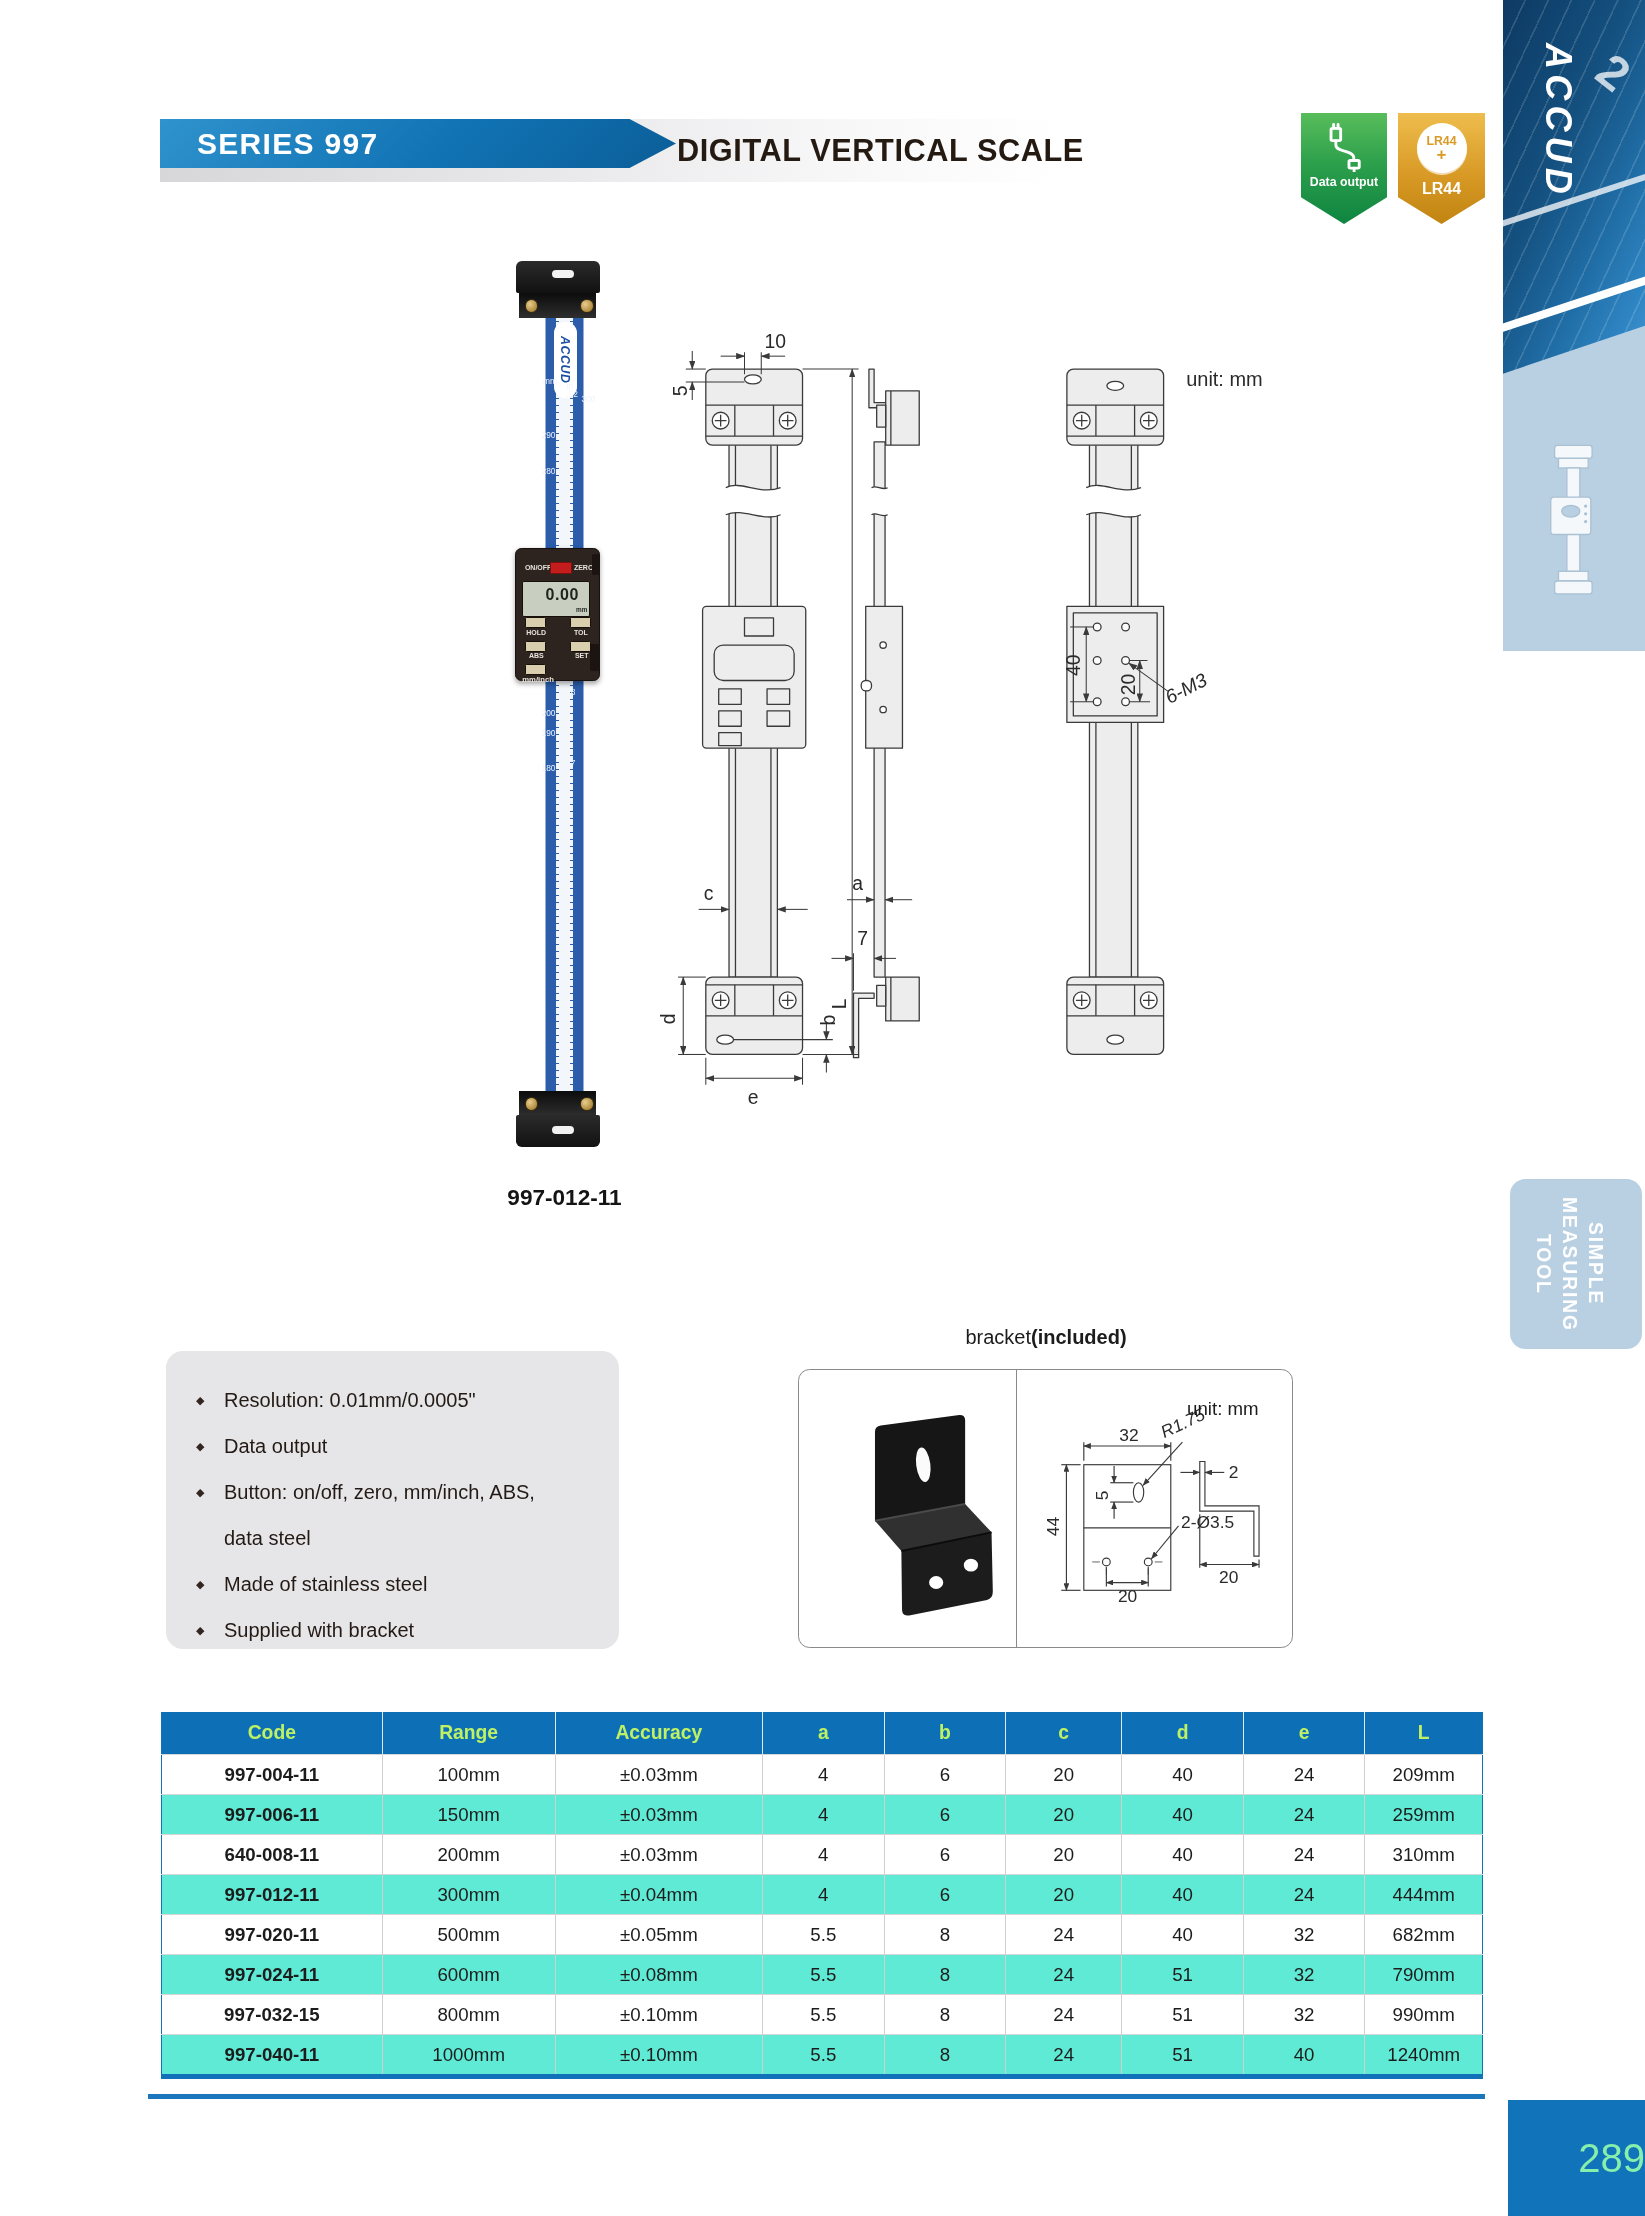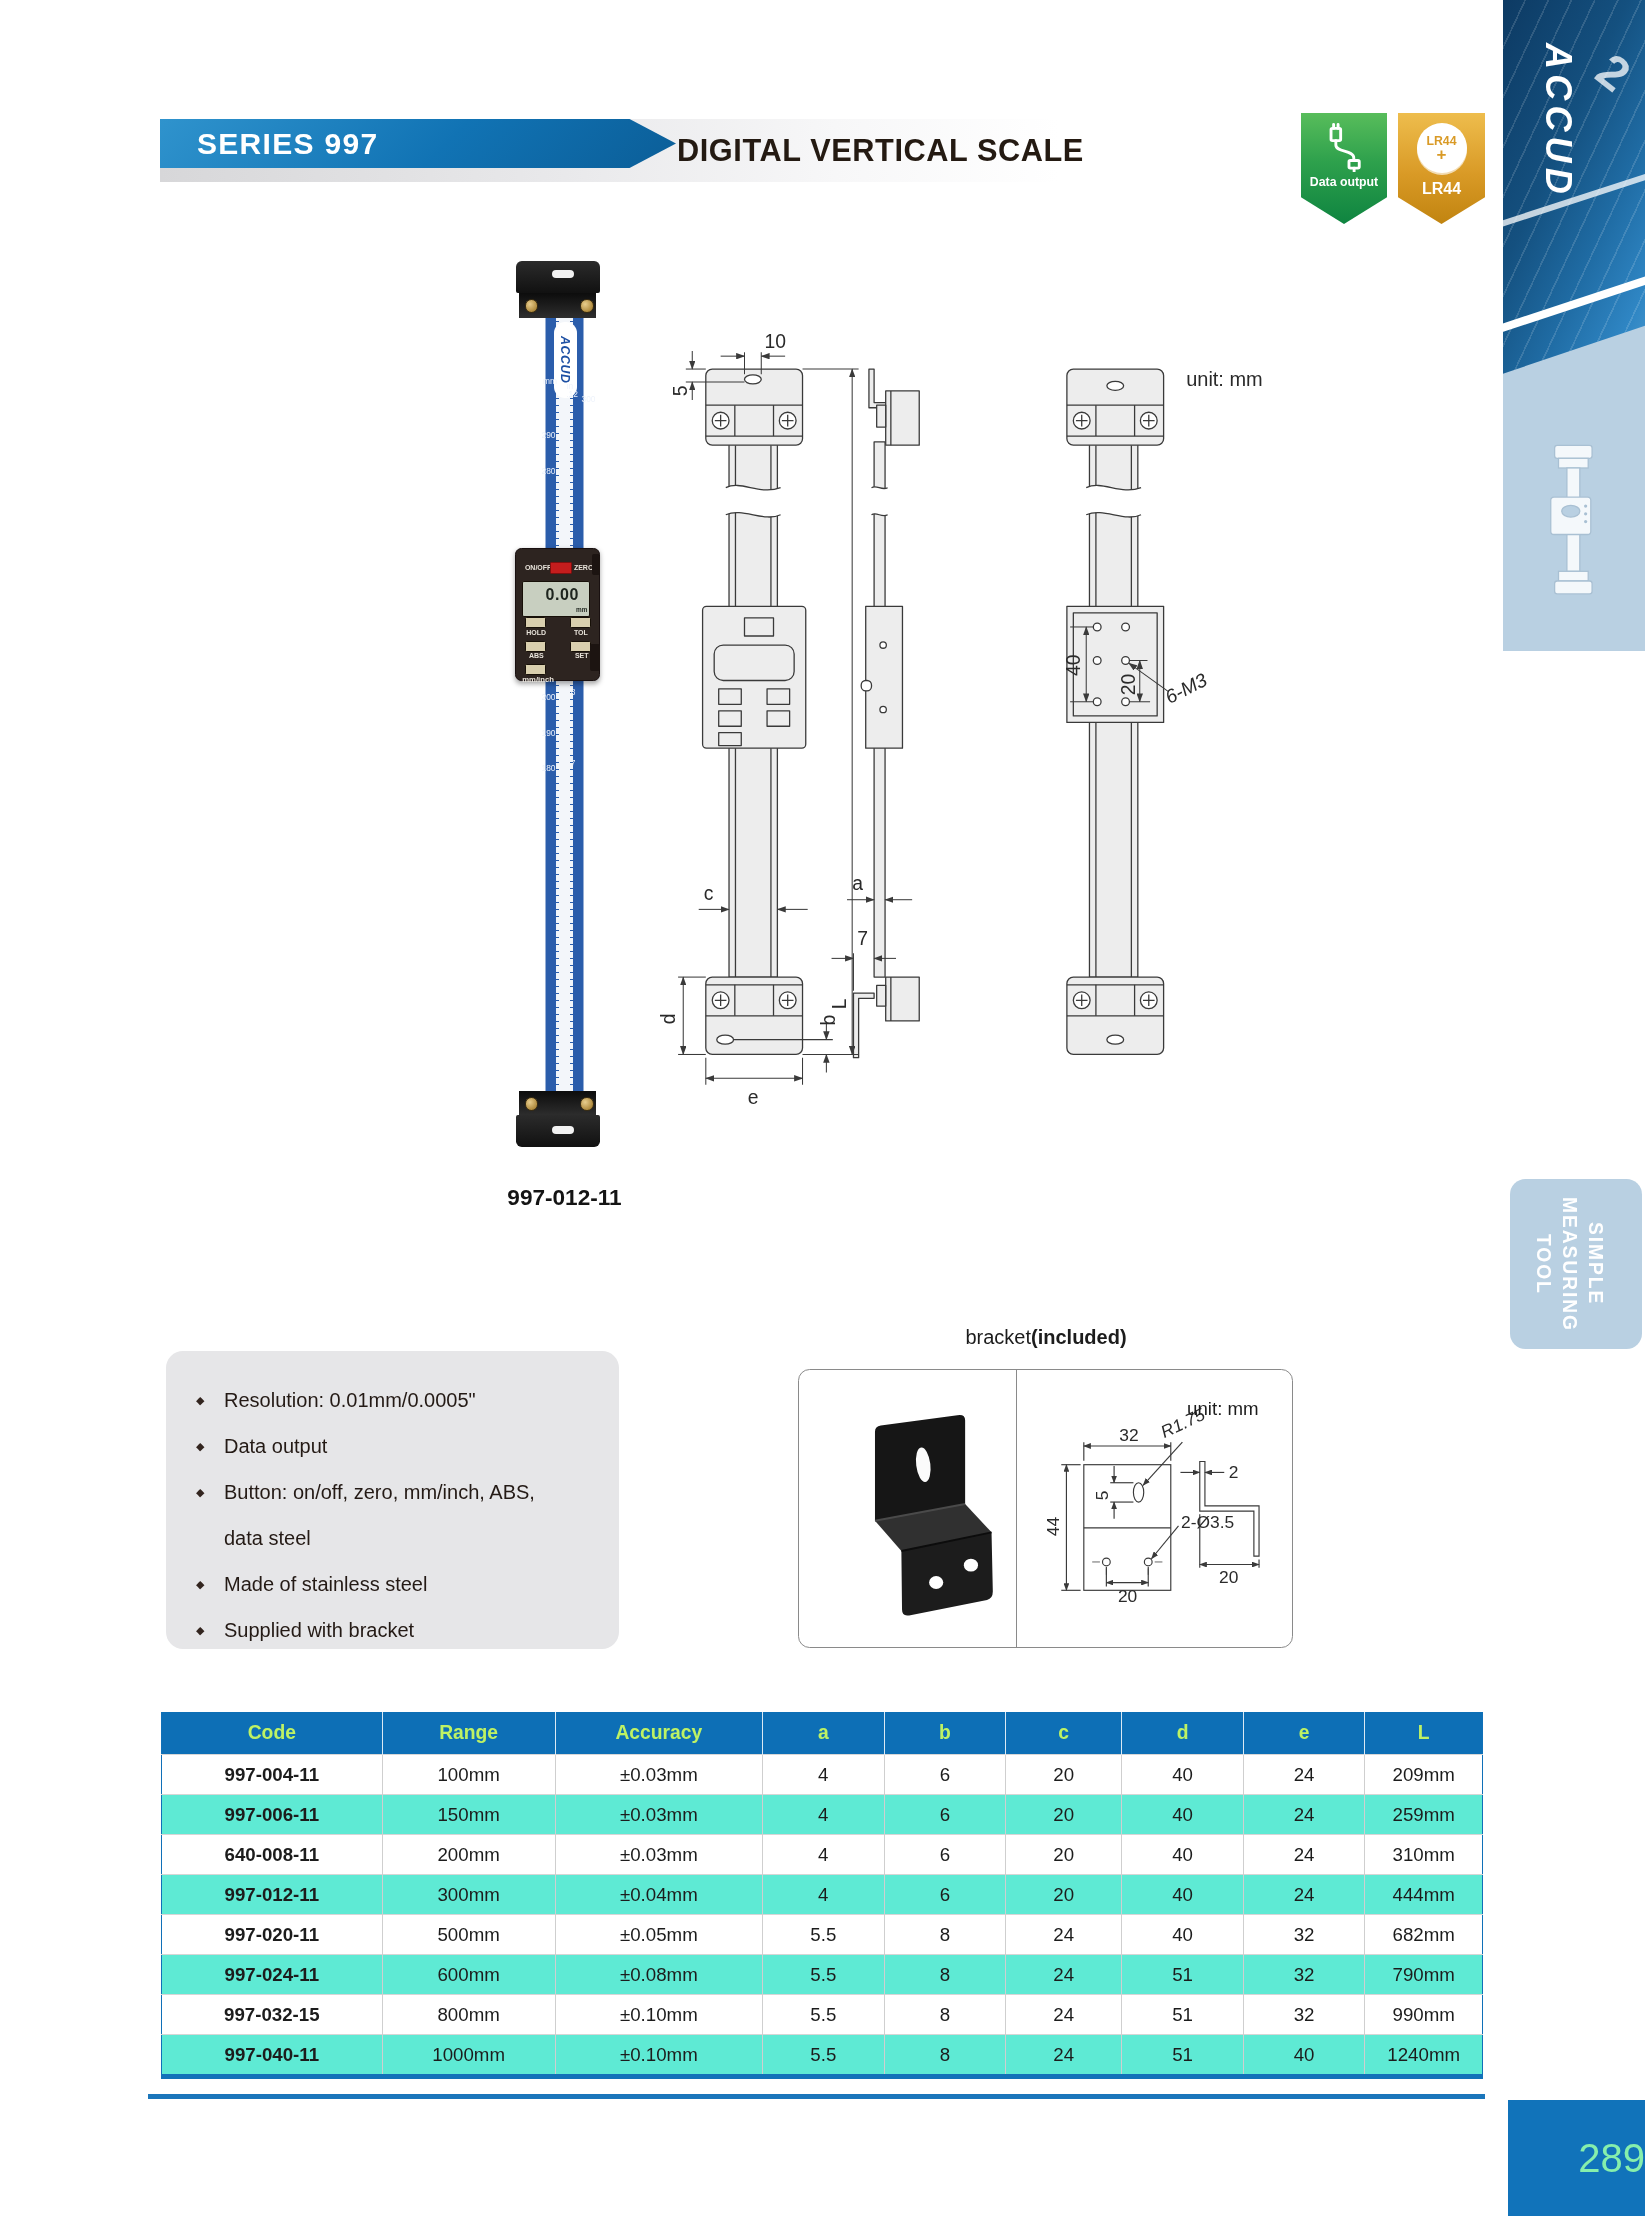--- a/index.html
+++ b/index.html
@@ -187,21 +187,21 @@
     <div class="accud-blob">
         <span>ACCUD</span>
       </div>
   </div>
   <div class="scale-num" style="left:26px;top:115px;">mm</div>
   <div class="scale-num" style="left:46px;top:120px;">in</div>
   <div class="scale-num" style="left:24.5px;top:133px;margin-left:40px;">300</div>
   <div class="scale-num" style="left:48px;top:128px;">.12</div>
   <div class="scale-num" style="left:24.5px;top:169px;">290</div>
   <div class="scale-num" style="left:24.5px;top:205px;">280</div>
-  <div class="scale-num" style="left:24.5px;top:431px;">200</div>
+  <div class="scale-num" style="left:24.5px;top:447px;">200</div>
   <div class="scale-num" style="left:49px;top:426px;">8</div>
   <div class="scale-num" style="left:24.5px;top:467px;">190</div>
   <div class="scale-num" style="left:24.5px;top:502px;">180</div>
   <div class="scale-num" style="left:49px;top:497px;">7</div>
 
   <div class="ph-plate top">
       <div class="ph-slot" style="top:9px;"></div>
     </div>
   <div class="ph-clamp" style="top:32px;">
     <div class="screw" style="left:5.2px;top:6.4px;"></div>

